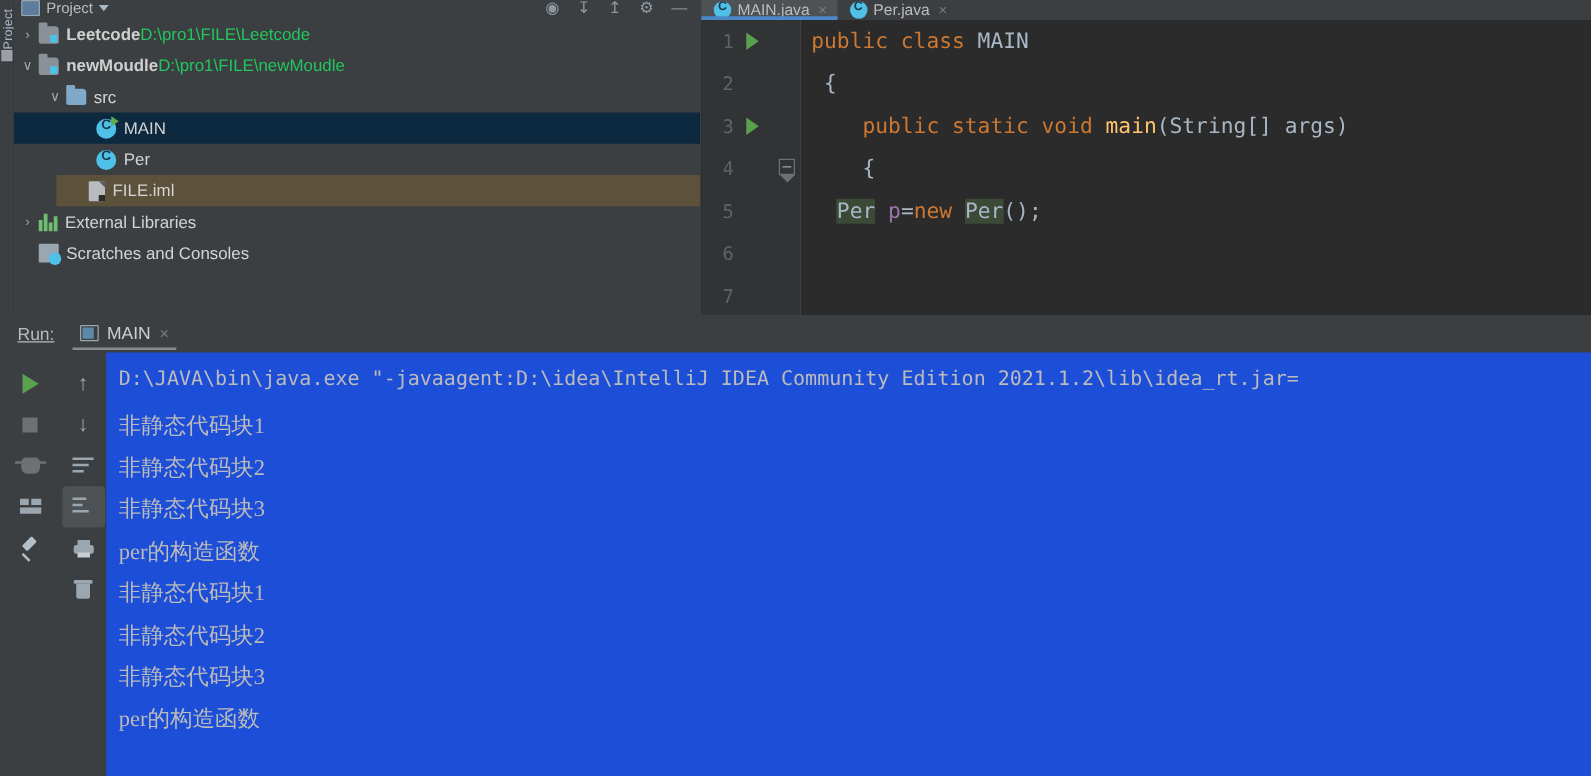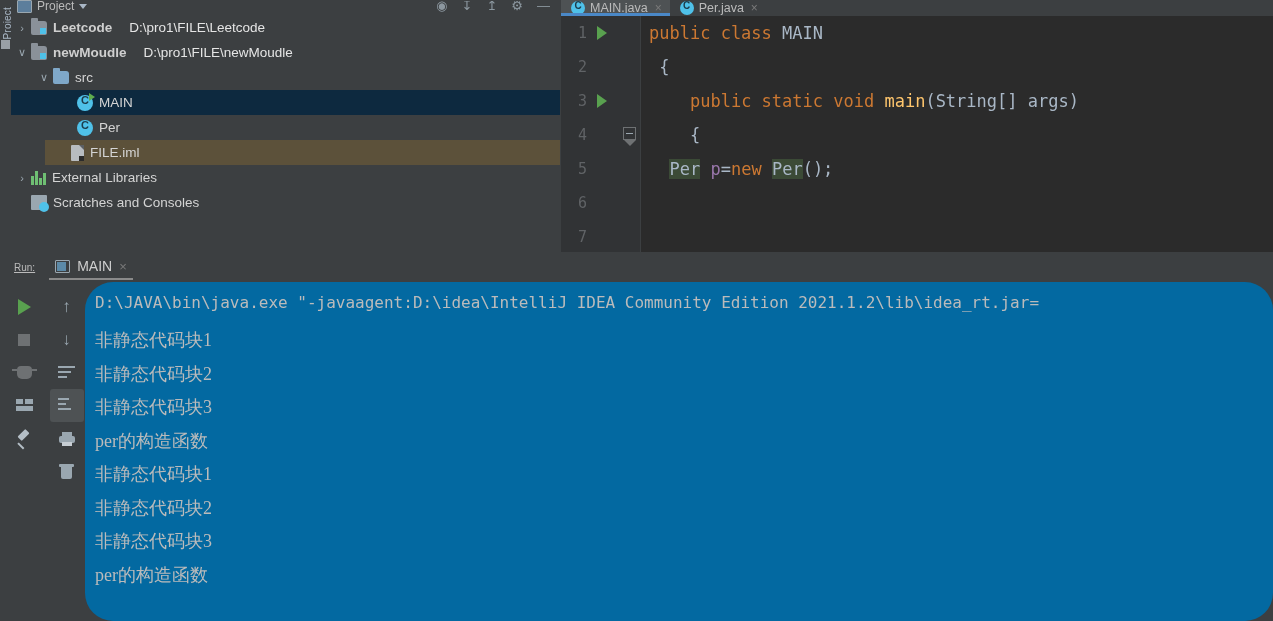--- a/index.html
+++ b/index.html
@@ -111,21 +111,21 @@
     width: 18px;
     display: inline-block;
     text-align: center;
     color: #9aa7b0;
     font-size: 11px;
     flex: 0 0 18px;
   }
   .node-icon { flex: 0 0 auto; margin-right: 6px; display:inline-flex; align-items:center; }
   .label-main { color: #d4d4d4; }
   .label-bold { font-weight: bold; color: #cfcfcf; }
-  .label-path { color: #e5e5e5; margin-left: 17px; font-weight: normal; }
+  .label-path { color: #22c55e; margin-left: 0; font-weight: normal; }
 
   
   .ic-module {
     position: relative;
     width: 16px; height: 14px;
     background: #8a9199;
     border-radius: 1px 3px 2px 2px;
   }
   .ic-module:before {
     content:''; position:absolute; left:0; top:-3px;
@@ -296,21 +296,21 @@
     position: relative;
     height: 30px;
     display: flex;
     align-items: center;
     padding-left: 14px;
     gap: 10px;
     font-size: 14px;
     color: #bbbbbb;
     background: #3c3f41;
   }
-  .run-label { color: #bbbbbb; font-size: 10px; text-decoration: underline; }
+  .run-label { color: #bbbbbb; font-size: 14px; text-decoration: underline; }
   .run-tab {
     position: relative;
     display: flex; align-items: center; gap: 7px;
     padding: 4px 10px 6px 10px;
     font-size: 14px; color: #cfcfcf;
   }
   .run-tab:after {
     content:''; position:absolute; left:4px; right:4px; bottom:0;
     height:2px; background:#8a8a8a;
   }
@@ -398,25 +398,24 @@
   .ic-trash i.can { position:absolute; left:1px; top:3px; width:11px;height:12px;background:#9aa7b0;border-radius:0 0 2px 2px;}
   .ic-wrap {
     position: relative; width: 17px; height: 13px;
   }
   .ic-wrap i { position:absolute; height:2px; background:#9aa7b0; left:0; }
   .ic-scrollend { position: relative; width: 17px; height: 15px; }
   .ic-scrollend i { position:absolute; height:2px; background:#9aa7b0; left:0; }
 
   .console-out {
     flex: 1;
-    background: #0369a1;
+    background: #1d4ed8;
     position: relative;
     padding: 9px 0 0 10px;
     overflow: hidden;
-    border-radius: 28px;
   }
   .cmdline {
     font-family: "DejaVu Sans Mono", monospace;
     font-size: 16px;
     color: #bbbbbb;
     white-space: pre;
     height: 33px;
     line-height: 24px;
   }
   .outline {

